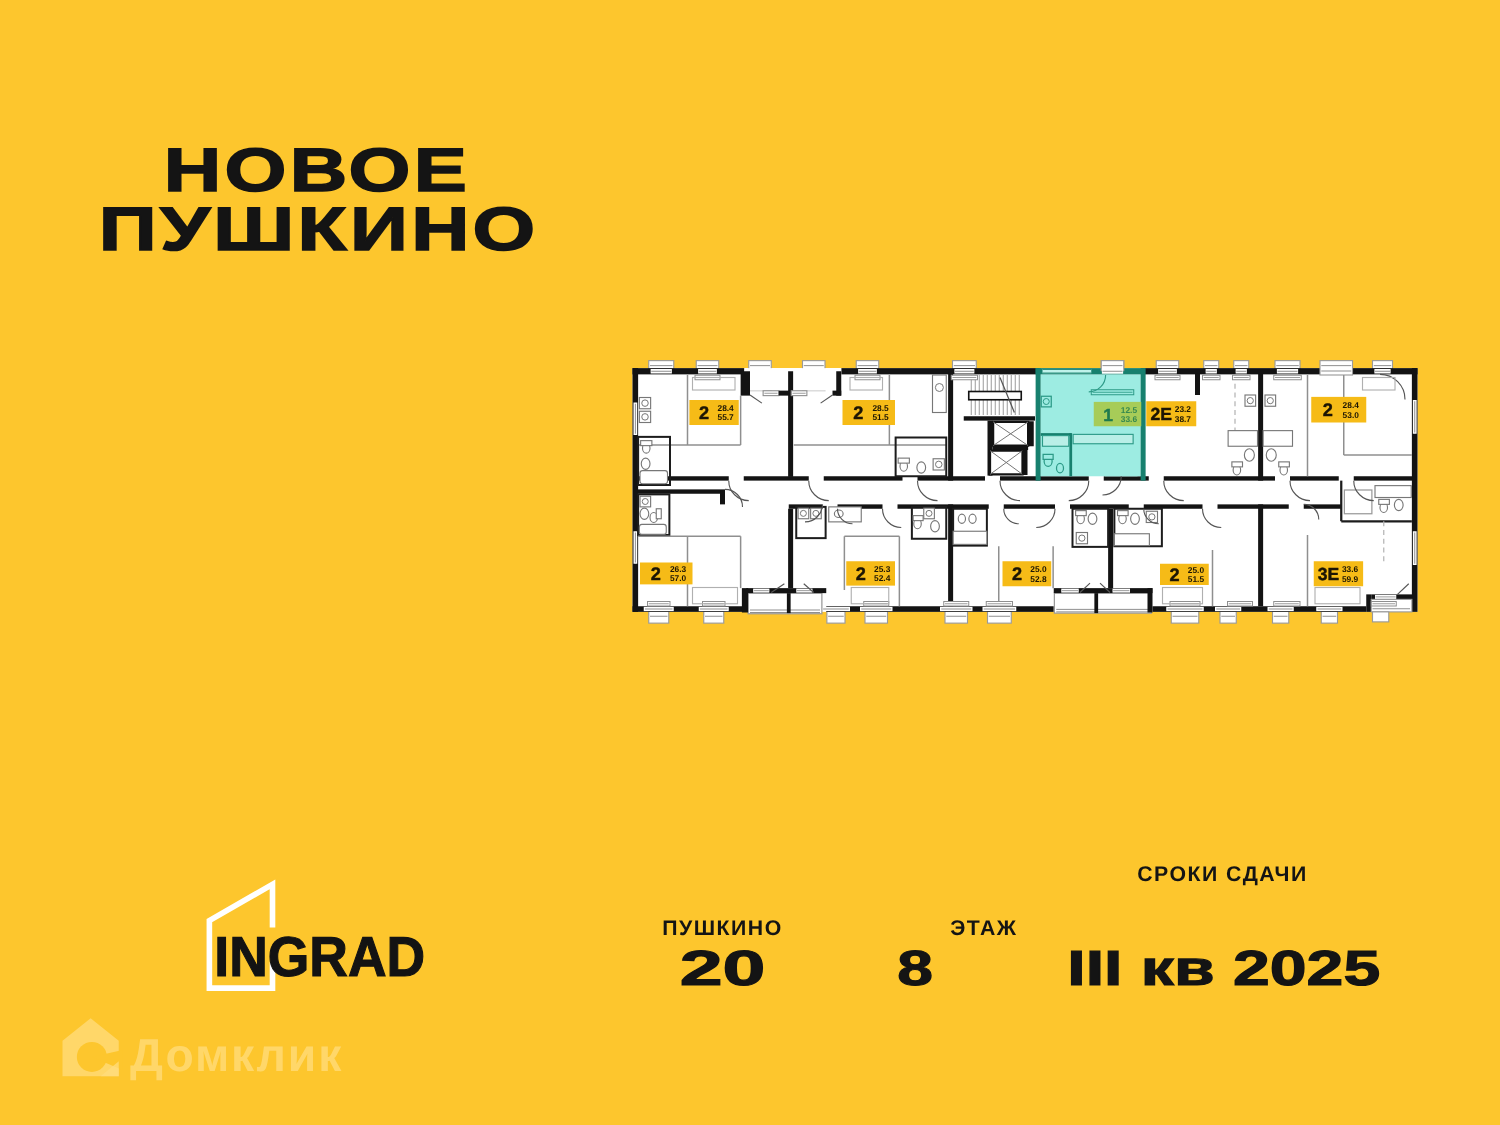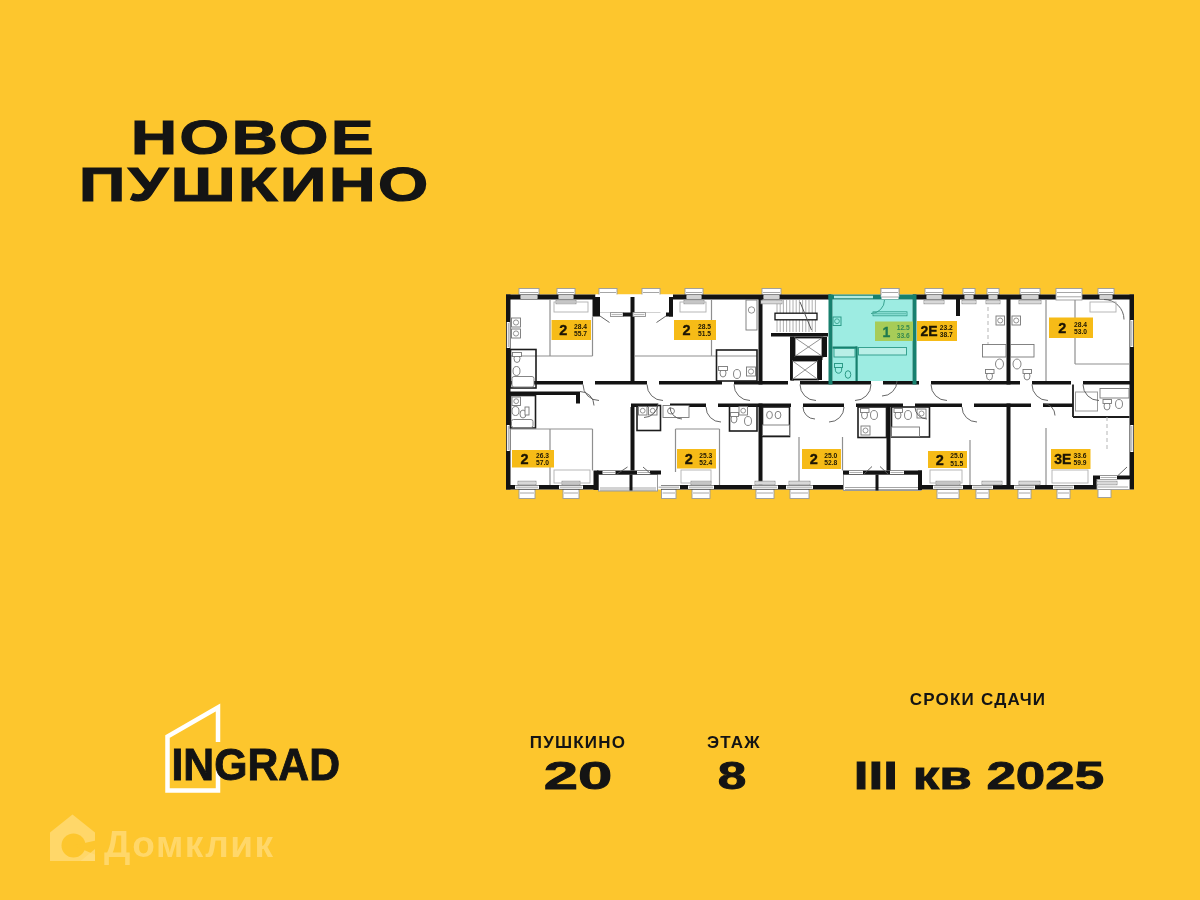--- a/index.html
+++ b/index.html
@@ -918,21 +918,21 @@
 <svg class="abs" style="left:160px;top:700px;" width="200" height="100" viewBox="0 0 200 100">
 <path d="M 58,42 V 7.5 L 7.5,36.5 V 90.5 H 58 V 70" fill="none" stroke="#ffffff" stroke-width="4.5"></path>
 
 <text x="11.5" y="80.5" font-size="45px" font-weight="bold" fill="#131313" stroke="#131313" stroke-width="0.9" transform="scale(0.95,1)" transform-origin="11.5 80.5">INGRAD</text>
 </svg>
 
 <div class="abs ttl" style="left:498px;top:733.5px;width:160px;text-align:center;font-size:17px;letter-spacing:1.2px;">ПУШКИНО</div>
 
 <div class="abs ttl hv2" style="left:498px;top:756px;width:160px;text-align:center;font-size:39.5px;transform:scaleX(1.56);transform-origin:50% 50%;">20</div>
 
-<div class="abs ttl" style="left:654px;top:733.5px;width:160px;text-align:center;font-size:17px;letter-spacing:1.2px;">ЭТАЖ</div>
+<div class="abs ttl" style="left:654px;top:733.5px;width:160px;text-align:right;font-size:17px;letter-spacing:1.2px;">ЭТАЖ</div>
 
 <div class="abs ttl hv2" style="left:652px;top:756px;width:160px;text-align:center;font-size:39.5px;transform:scaleX(1.3);transform-origin:50% 50%;">8</div>
 
 <div class="abs ttl" style="left:878px;top:691px;width:200px;text-align:center;font-size:17px;letter-spacing:1.2px;">СРОКИ СДАЧИ</div>
 
 <div class="abs ttl hv2" style="left:858px;top:756px;width:242px;text-align:center;font-size:39.5px;transform:scaleX(1.34);transform-origin:50% 50%;">III кв 2025</div>
 
 <svg class="abs" style="left:40px;top:805px;" width="280" height="70" viewBox="0 0 280 70">
 <g>
 <path d="M 10,56 L 10,27.5 L 32.5,9.5 L 55,27.5 L 55,56 Z" fill="rgba(255,220,125,0.75)"></path>

